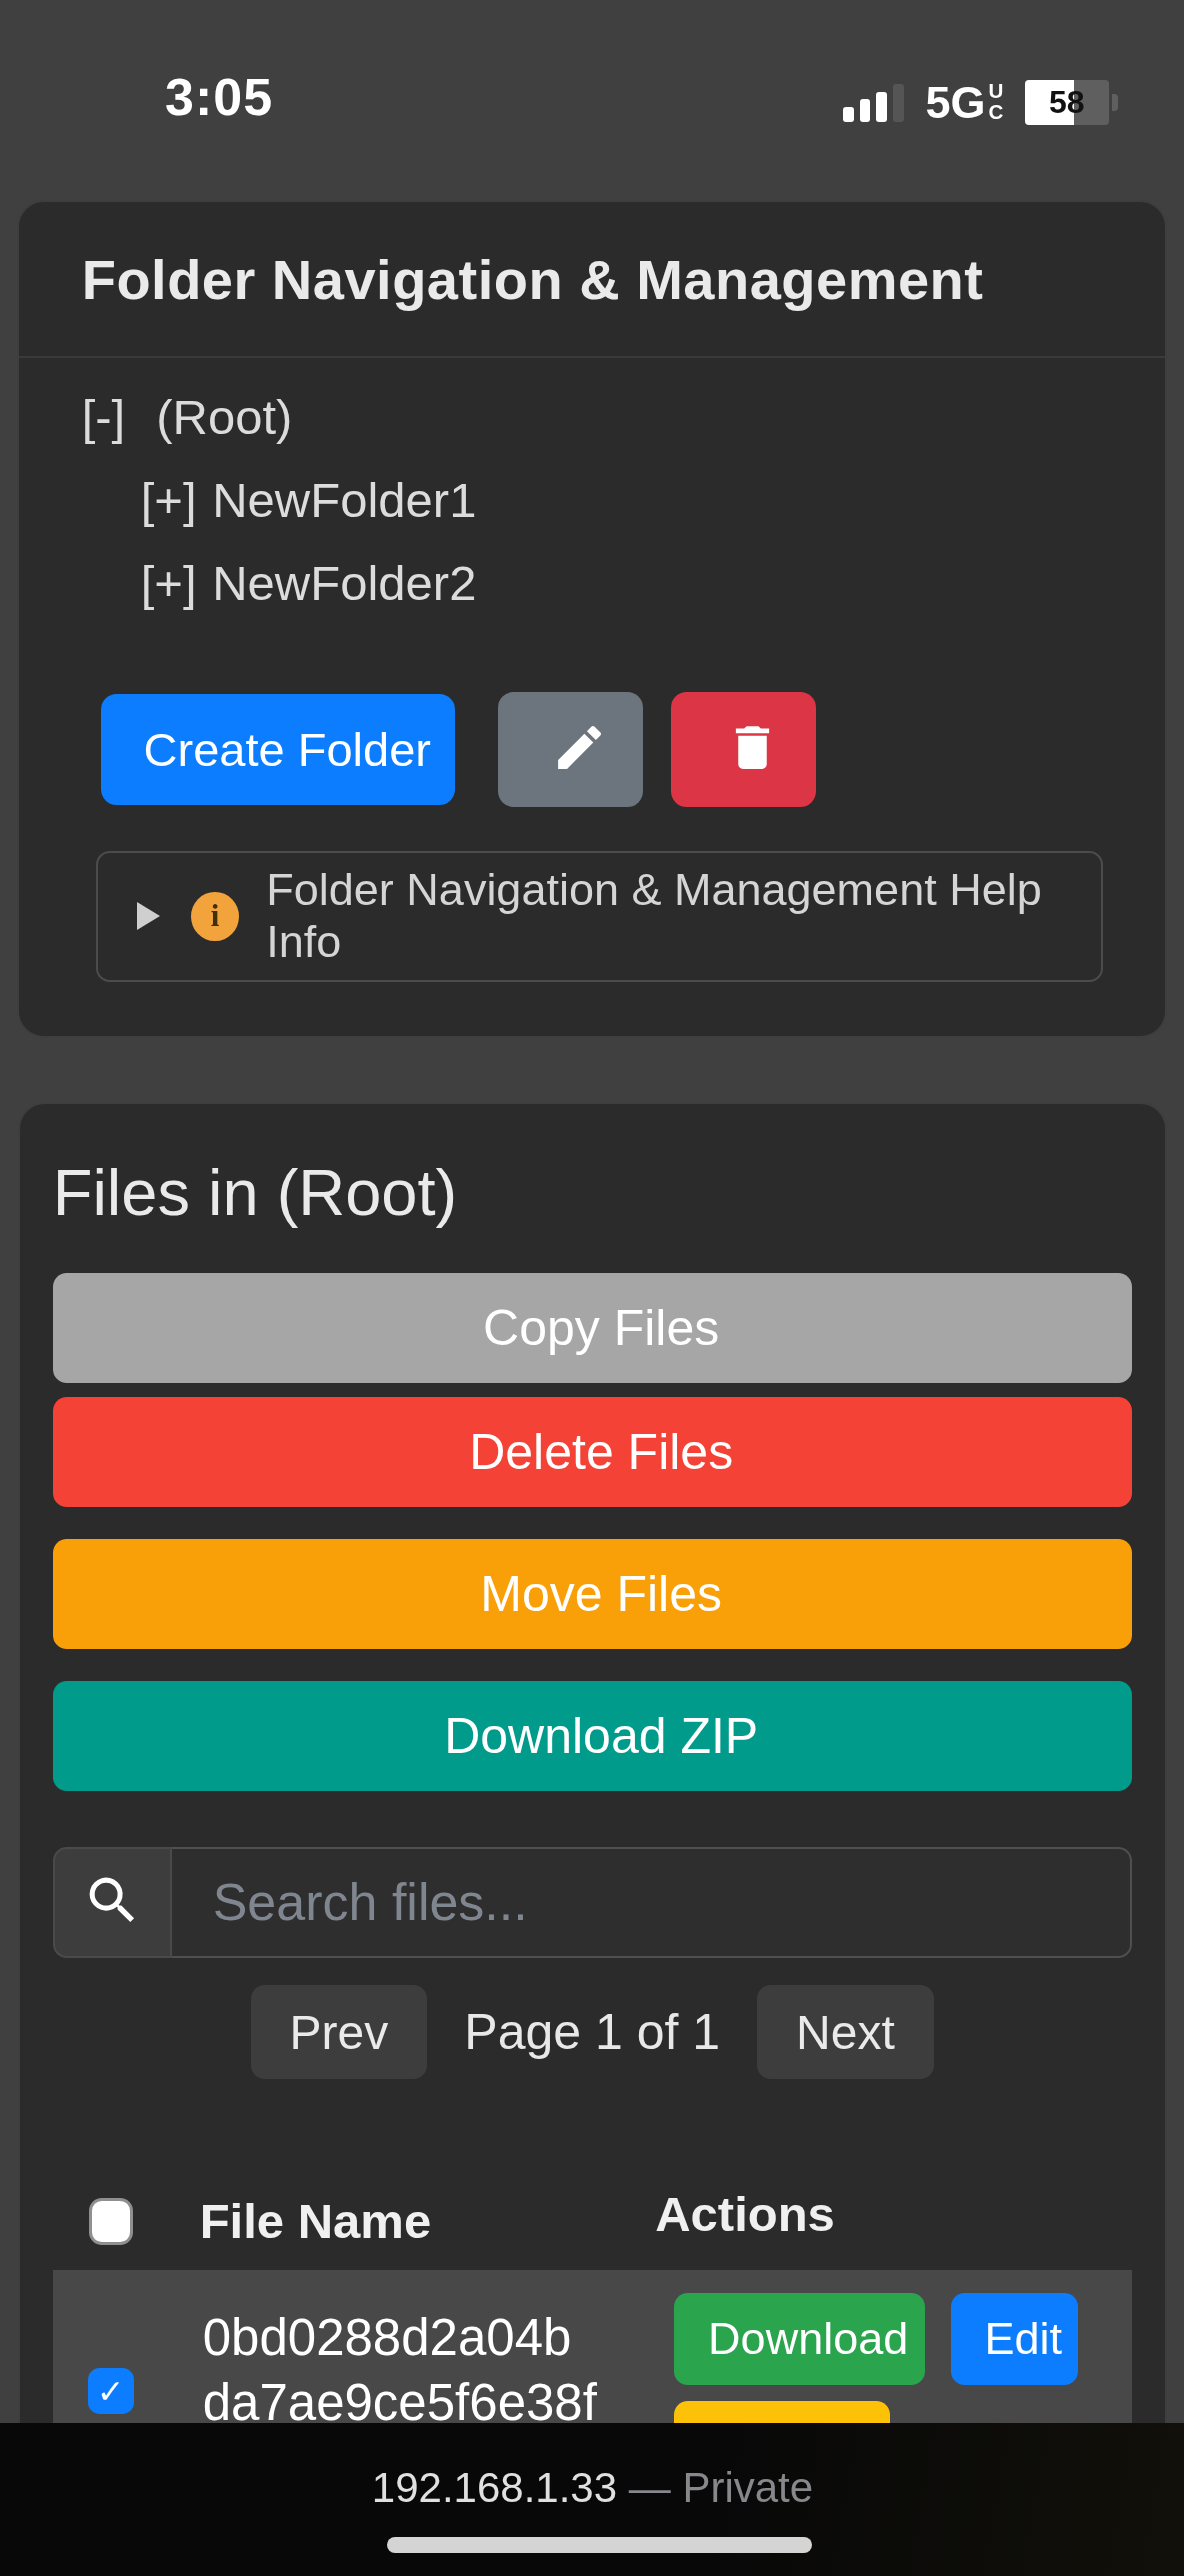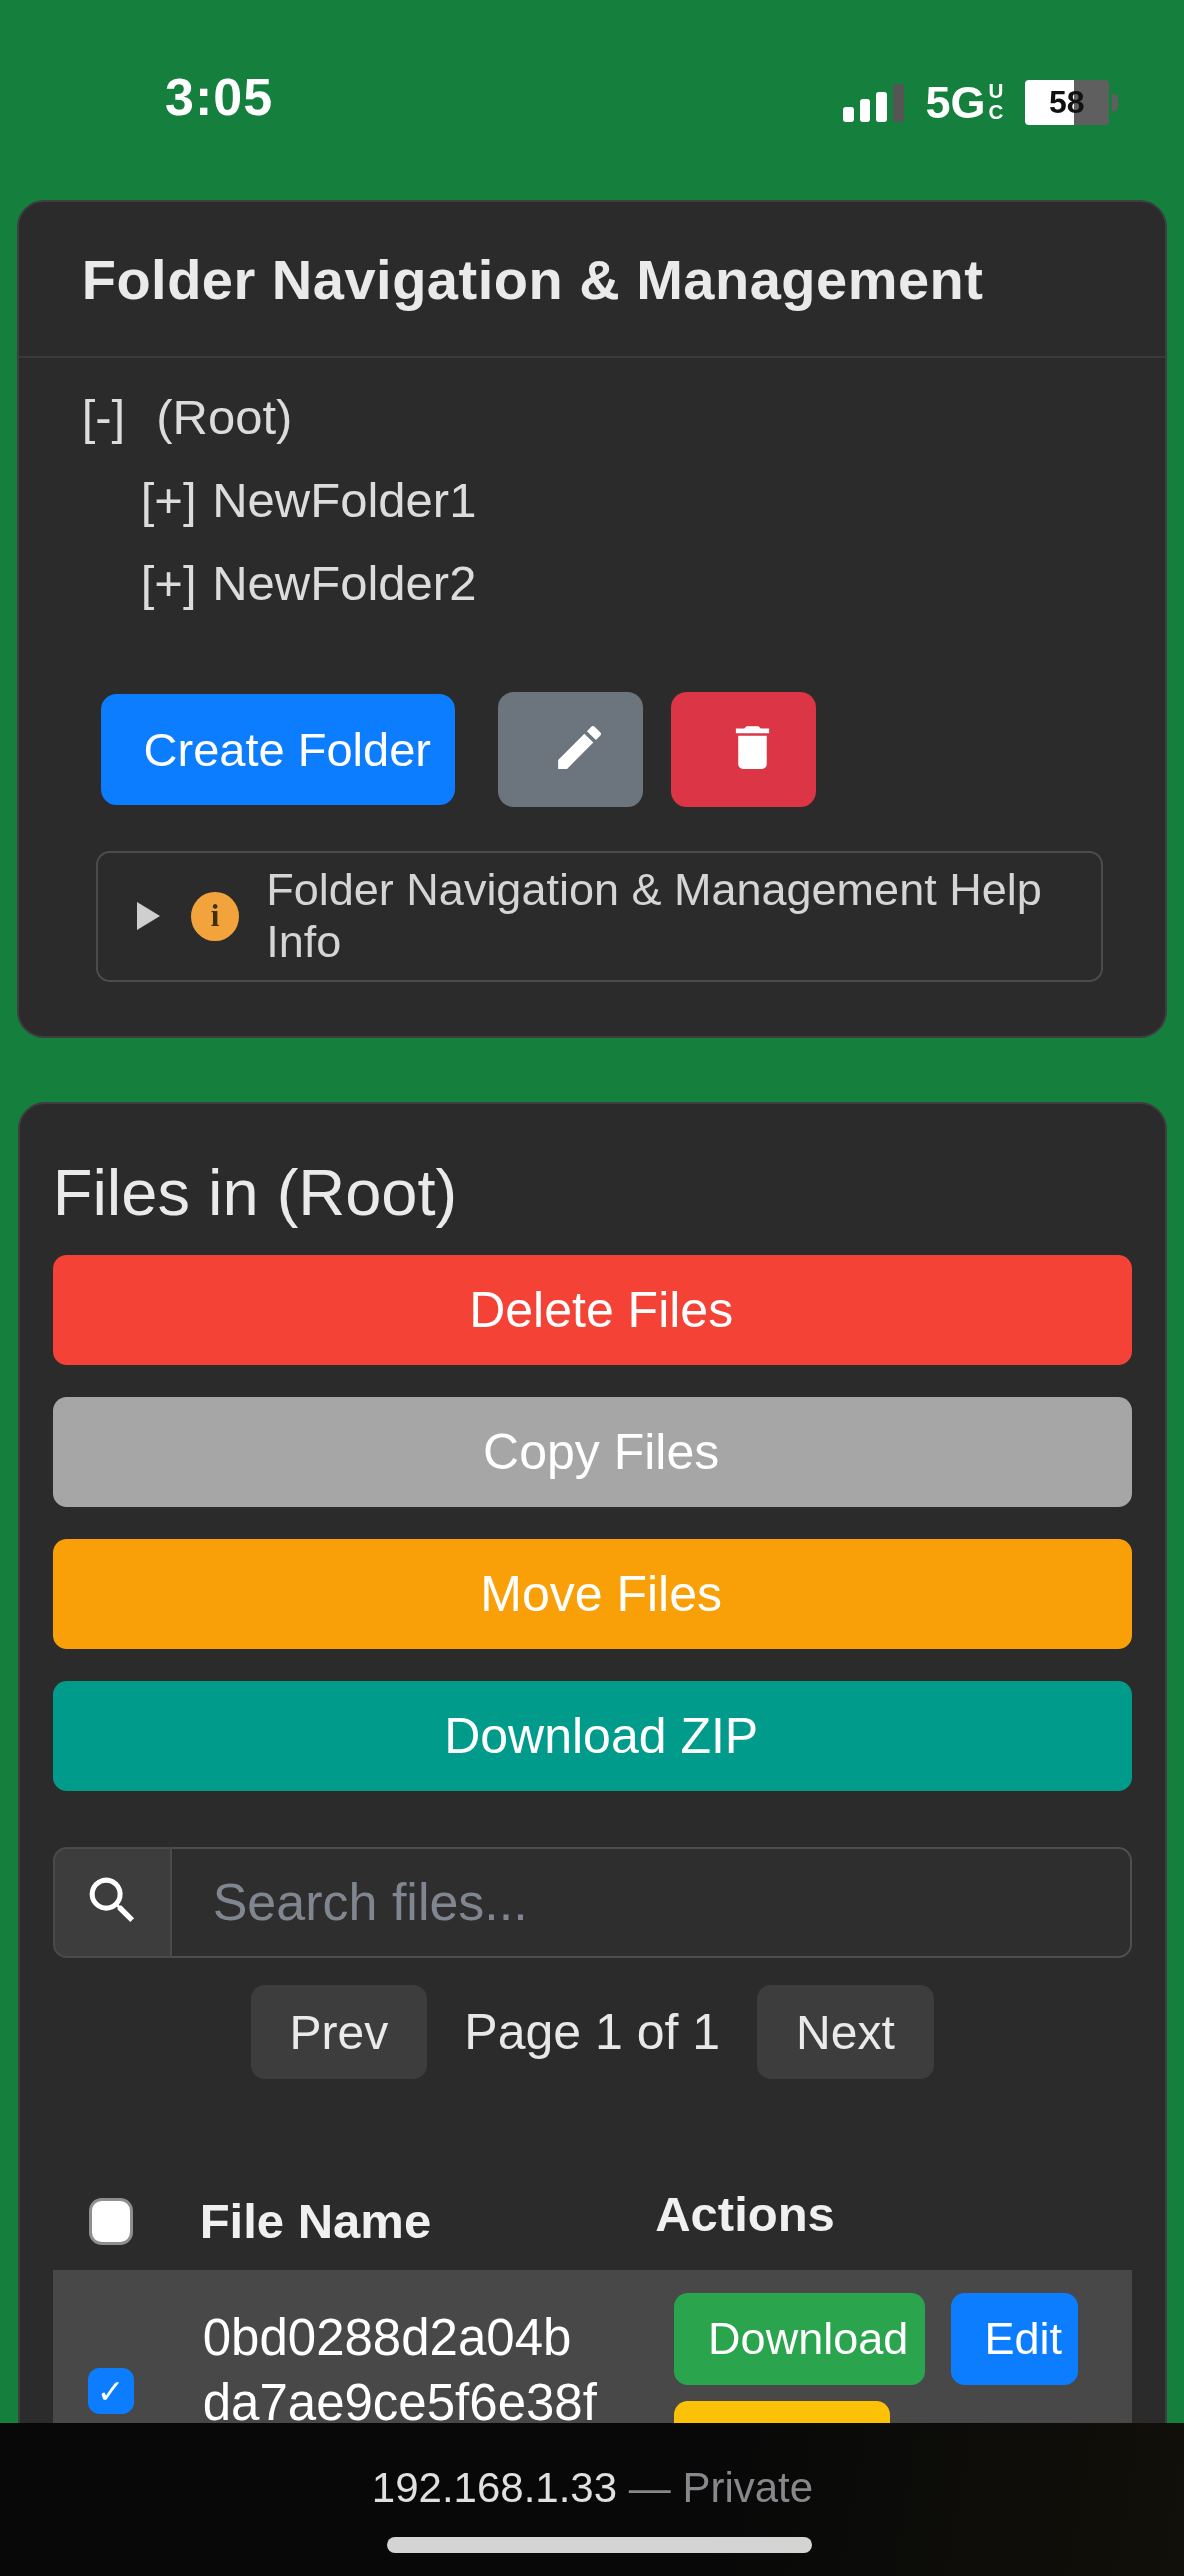--- a/index.html
+++ b/index.html
@@ -1,17 +1,17 @@
 <!DOCTYPE html>
 <html><head>
 <meta charset="utf-8">
 <style>
   html,body{margin:0;padding:0;background:#000;}
   .phone{
-    position:relative;width:1185px;height:2576px;background:#15803d;
+    position:relative;width:1185px;height:2576px;background:#404040;
     overflow:hidden;font-family:"Liberation Sans","DejaVu Sans",sans-serif;
     -webkit-font-smoothing:antialiased;
   }
   
   .status-time{position:absolute;left:165px;top:67px;font-size:52px;font-weight:700;color:#ffffff;letter-spacing:1px;}
   .status-right{position:absolute;left:843px;top:73px;display:flex;align-items:center;gap:21.6px;height:59px;}
   .sig{display:flex;align-items:flex-end;gap:5.9px;height:39px;}
   .sig i{display:block;width:10.8px;border-radius:2.9px;background:#ffffff;}
   .sig i.b1{height:14.7px}.sig i.b2{height:22.6px}.sig i.b3{height:30px}
   .sig i.b4{height:38px;background:#555555;}
@@ -156,22 +156,22 @@
           <span>i</span>
         </span>
         <span class="help-text">Folder Navigation &amp; Management Help Info</span>
       </div>
     </div>
   </div>
 
   <div class="card card2">
     <div class="card2-title">Files in (Root)</div>
 
+    <button class="btn wide-btn" style="background:#a6a6a6">Copy Files</button>
     <button class="btn wide-btn first" style="background:#f44336">Delete Files</button>
-    <button class="btn wide-btn" style="background:#a6a6a6">Copy Files</button>
     <button class="btn wide-btn" style="background:#f9a008">Move Files</button>
     <button class="btn wide-btn" style="background:#009b8b">Download ZIP</button>
 
     <div class="search-row">
       <div class="search-icon-box">
         <span>
           <svg viewBox="0 0 24 24" width="61" height="61" fill="#fff">
             <path d="M15.5 14h-.79l-.28-.27a6.5 6.5 0 1 0-.7.7l.27.28v.79l5 4.99L20.49 19l-4.99-5zm-6 0A4.5 4.5 0 1 1 14 9.5 4.5 4.5 0 0 1 9.5 14z"></path>
           </svg>
         </span>

